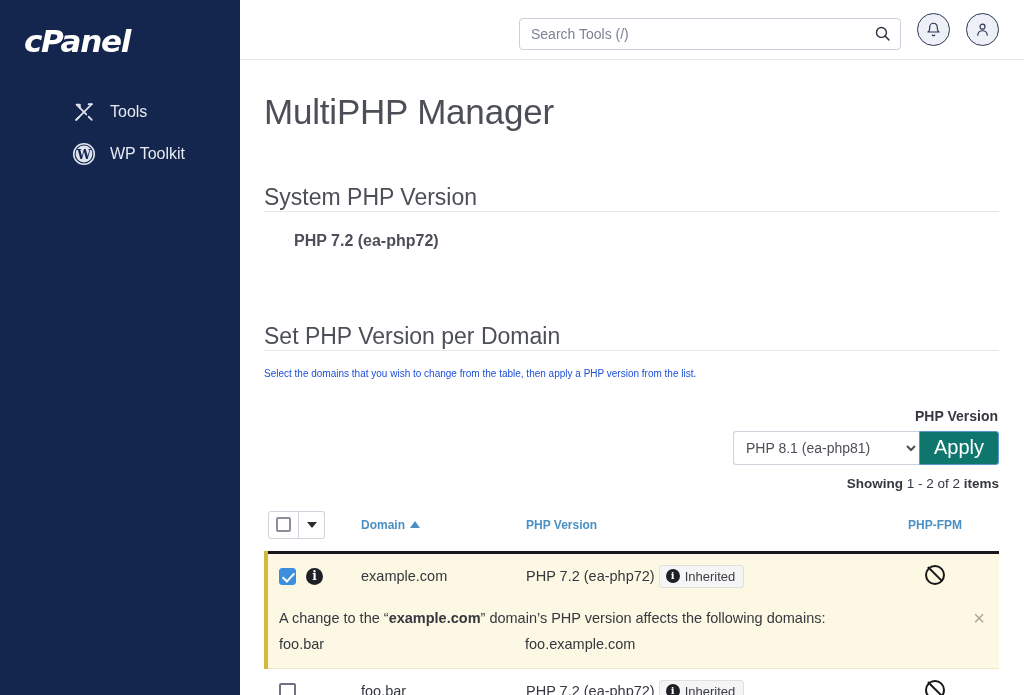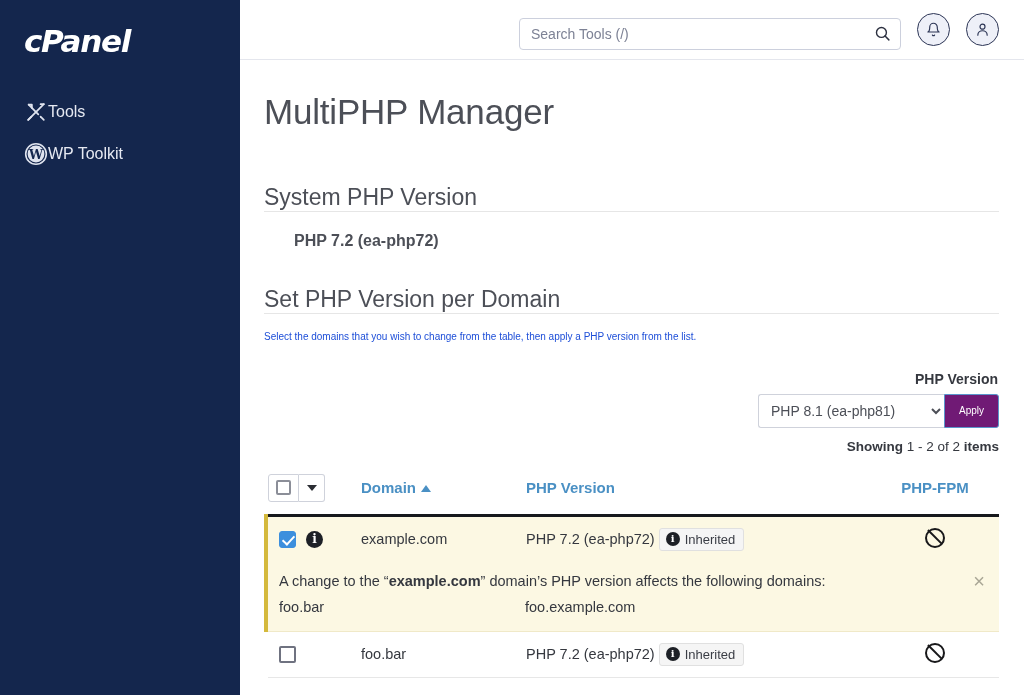--- a/index.html
+++ b/index.html
@@ -27,25 +27,26 @@
     font-style: italic;
     color: #ffffff;
     letter-spacing: -1.3px;
     font-family: "DejaVu Sans", sans-serif;
     line-height: 1;
   }
   .nav { margin-top: 34px; }
   .nav-item {
     display: flex;
     align-items: center;
-    gap: 0;
+    gap: 14px;
     padding: 9px 0 9px 24px;
     color: #e6e9f2;
     font-size: 16px;
     cursor: pointer;
+    margin-left: 48px;
   }
   .nav-icon {
     width: 24px; height: 24px;
     display: inline-flex;
     align-items: center;
     justify-content: center;
     flex: 0 0 24px;
   }
 
   
@@ -119,21 +120,21 @@
     color: #4c4f57;
     margin: 50px 0 0 0;
     border-bottom: 1px solid #e6e6e6;
   }
   .sysver {
     font-size: 16px;
     font-weight: bold;
     color: #4c4f57;
     margin: 20px 0 0 30px;
   }
-  .section-h.second { margin-top: 36px; }
+  .section-h.second { margin-top: 73px; }
   .desc {
     font-size: 10px;
     color: #1d4ed8;
     margin: 17px 0 0 0;
   }
 
   
   .apply-block {
     margin-top: 29px;
     display: flex;
@@ -158,25 +159,25 @@
     font-size: 14px;
     color: #4c4f57;
     background: #fff;
     font-family: "Liberation Sans", sans-serif;
     cursor: pointer;
     outline: none;
   }
   .apply-btn {
     height: 34px;
     padding: 0 14px;
-    background: #701a75;
+    background: #0f766e;
     color: #ffffff;
     border: 1px solid #5a96cc;
     border-radius: 0 3px 3px 0;
-    font-size: 10px;
+    font-size: 20px;
     cursor: pointer;
     font-family: "Liberation Sans", sans-serif;
   }
   .showing {
     margin-top: 11px;
     font-size: 13.5px;
     color: #35383f;
     align-self: flex-end;
   }
   .showing b { font-weight: bold; }
@@ -186,21 +187,21 @@
   table.grid {
     width: 100%;
     border-collapse: collapse;
     margin-top: 12px;
     font-size: 14.5px;
     color: #35383f;
   }
   table.grid thead th {
     text-align: left;
     padding: 8px 0 12px 0;
-    font-size: 15px;
+    font-size: 12px;
     color: #4a90c4;
     font-weight: bold;
     vertical-align: middle;
     border-bottom: 3px solid #16181c;
   }
   .col-check { width: 95px; padding-left: 2px !important; }
   .col-domain { width: 165px; }
   .col-phpver { width: 345px; }
   .col-fpm { text-align: center !important; }
 

